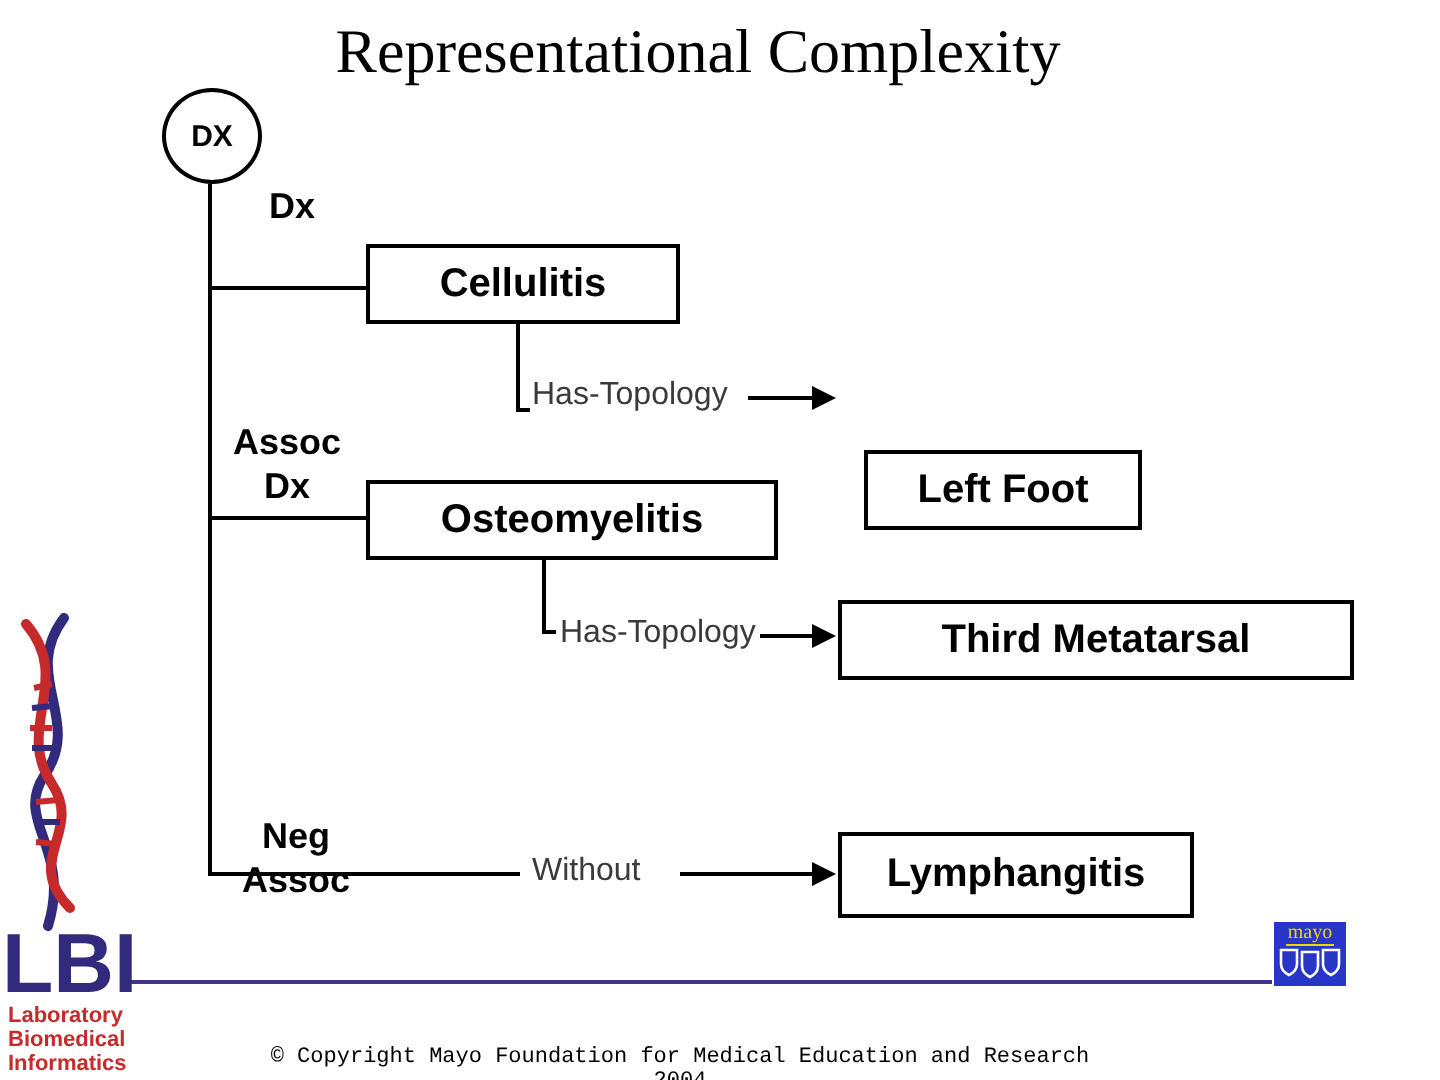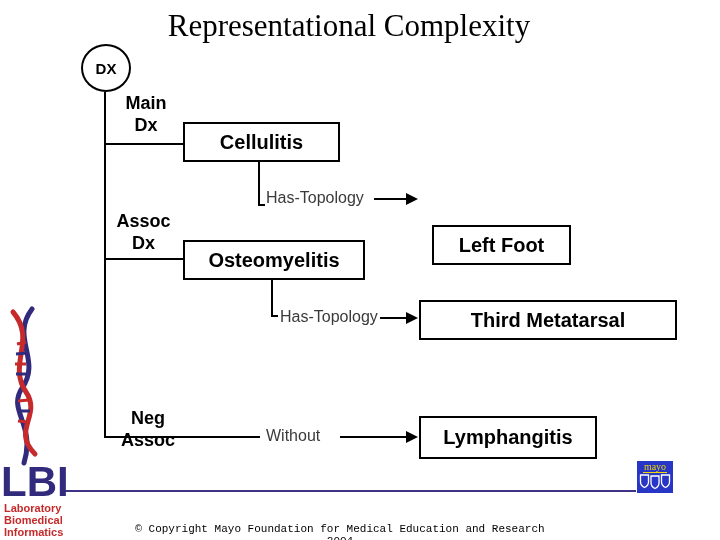--- a/index.html
+++ b/index.html
@@ -87,36 +87,35 @@
   <div class="root-ellipse">
     <span>DX</span>
   </div>
 
   <div class="vline" style="left:104px;top:92px;width:2px;height:346px;"></div>
   <div class="hline" style="left:104px;top:143px;width:80px;height:2px;"></div>
   <div class="hline" style="left:104px;top:258px;width:80px;height:2px;"></div>
   <div class="hline" style="left:104px;top:436px;width:156px;height:2px;"></div>
 
   <div class="branch-label" style="left:110px;top:92px;width:72px;">
-    <div>Main</div>
     <div>Dx</div>
   </div>
   <div class="branch-label" style="left:106px;top:210px;width:75px;">
     <div>Assoc</div>
     <div>Dx</div>
   </div>
   <div class="branch-label" style="left:108px;top:407px;width:80px;">
     <div>Neg</div>
     <div>Assoc</div>
   </div>
 
   <div class="node-box" style="left:183px;top:122px;width:157px;height:40px;">
     <span>Cellulitis</span>
   </div>
-  <div class="node-box" style="left:183px;top:240px;width:182px;height:40px;">
+  <div class="node-box" style="left:183px;top:240px;width:206px;height:40px;">
     <span>Osteomyelitis</span>
   </div>
   <div class="node-box" style="left:432px;top:181px;width:139px;height:40px;margin-top:44px;">
     <span>Left Foot</span>
   </div>
   <div class="node-box" style="left:419px;top:416px;width:178px;height:43px;">
     <span>Lymphangitis</span>
   </div>
   <div class="node-box" style="left:419px;top:300px;width:258px;height:40px;">
     <span>Third Metatarsal</span>

